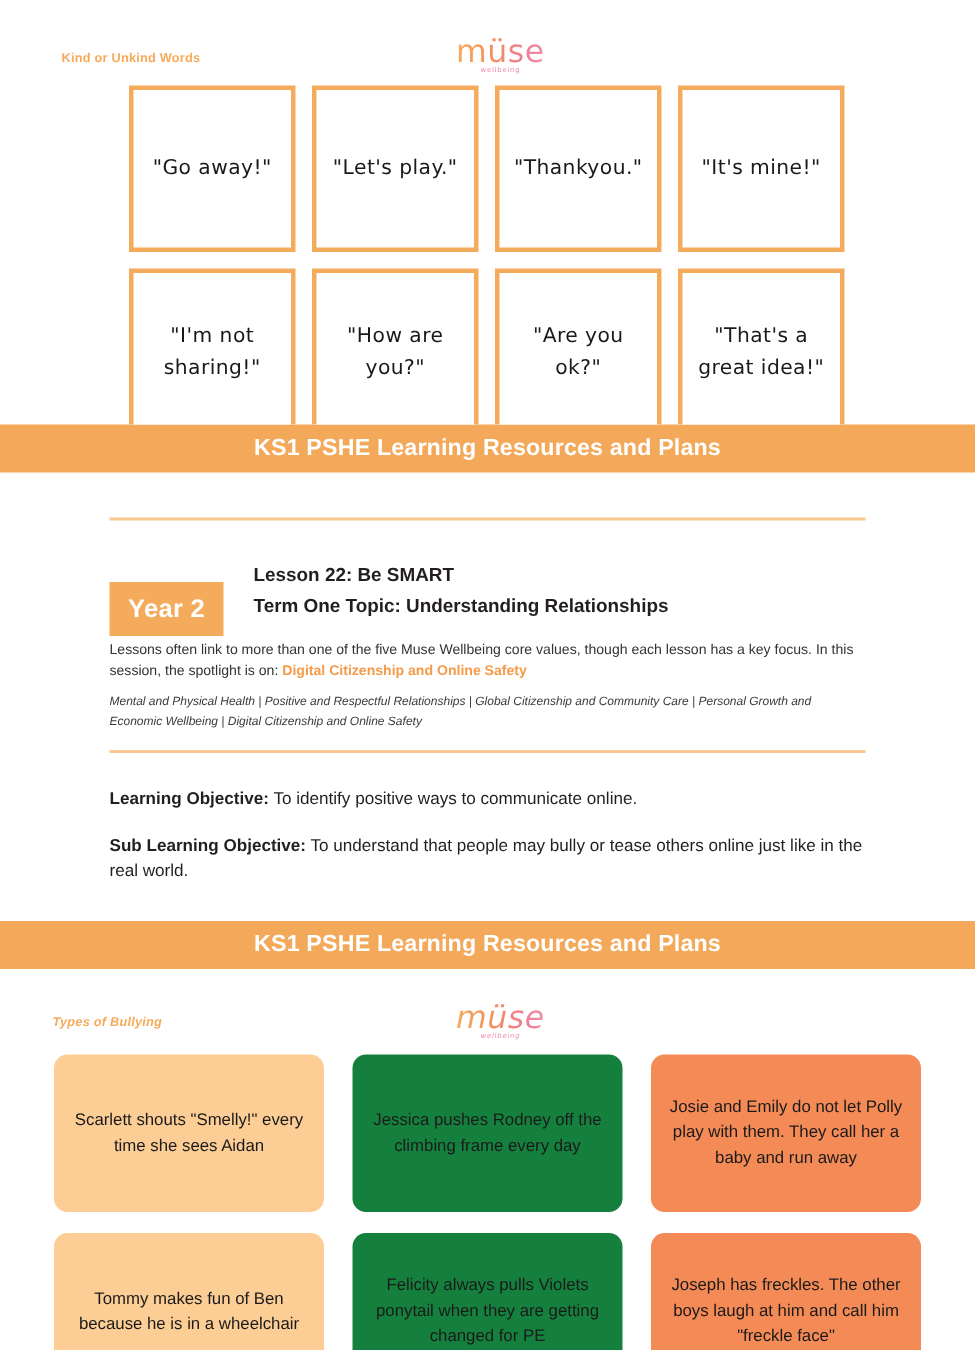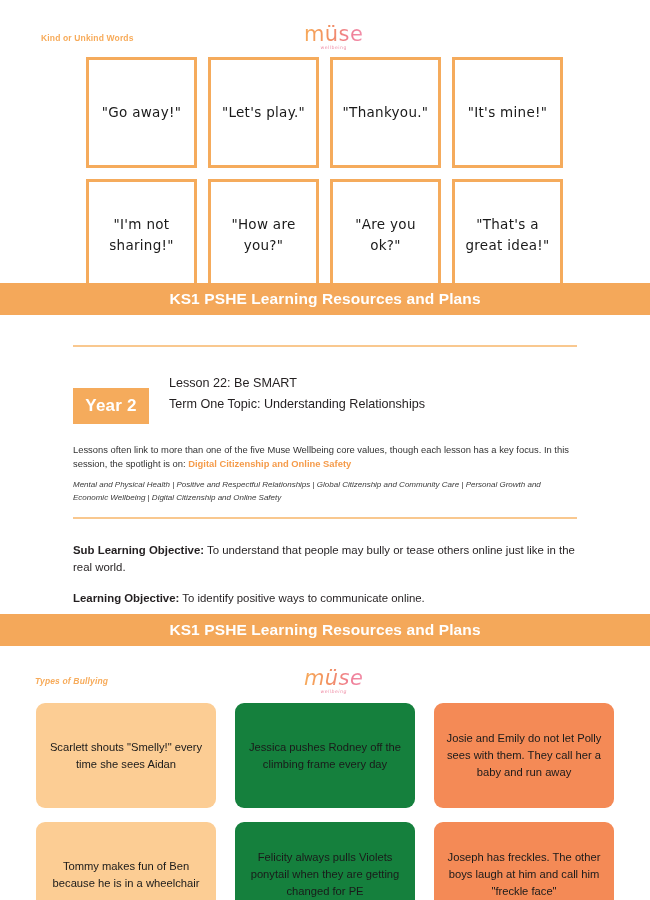--- a/index.html
+++ b/index.html
@@ -166,27 +166,27 @@
     justify-content: center;
     flex: 0 0 auto;
     letter-spacing: .2px;
     margin-top: 24px;
   }
   .lesson-titles {
     margin-left: 20px;
   }
   .lesson-line {
     font-size: 12.6px;
-    font-weight: normal;
+    font-weight: bold;
     color: #231f20;
     line-height: 1.62;
   }
 
   .core-note {
-    margin-top: 19px;
+    margin-top: 2px;
     font-size: 9.4px;
     line-height: 1.58;
     color: #333333;
   }
   .core-note .highlight {
     color: #f39a busy;
     color: #f59b4a;
     font-weight: bold;
   }
   .core-values {
@@ -325,24 +325,24 @@
       <div class="core-note">
         <span>Lessons often link to more than one of the five Muse Wellbeing core values, though each lesson has a key focus. In this session, the spotlight is on: </span><span class="highlight">Digital Citizenship and Online Safety</span>
       </div>
 
       <div class="core-values">Mental and Physical Health | Positive and Respectful Relationships | Global Citizenship and Community Care | Personal Growth and Economic Wellbeing | Digital Citizenship and Online Safety</div>
 
       <div class="rule bottom"></div>
 
       <div class="objectives">
         <div class="obj">
+          <b>Learning Objective:</b><span> To identify positive ways to communicate online.</span>
+        </div>
+        <div class="obj">
           <b>Sub Learning Objective:</b><span> To understand that people may bully or tease others online just like in the real world.</span>
-        </div>
-        <div class="obj">
-          <b>Learning Objective:</b><span> To identify positive ways to communicate online.</span>
         </div>
       </div>
     </div>
   </div>
 
   <div class="banner">
     <span class="banner-text">KS1 PSHE Learning Resources and Plans</span>
   </div>
 
   <div class="sec3">
@@ -354,21 +354,21 @@
       </div>
     </div>
     <div class="bully-grid">
       <div class="bully-card tone-light">
           <span>Scarlett shouts "Smelly!" every time she sees Aidan</span>
         </div>
       <div class="bully-card tone-mid">
           <span>Jessica pushes Rodney off the climbing frame every day</span>
         </div>
       <div class="bully-card tone-dark">
-          <span>Josie and Emily do not let Polly sees with them. They call her a baby and run away</span>
+          <span>Josie and Emily do not let Polly play with them. They call her a baby and run away</span>
         </div>
       <div class="bully-card tone-light">
           <span>Tommy makes fun of Ben because he is in a wheelchair</span>
         </div>
       <div class="bully-card tone-mid">
           <span>Felicity always pulls Violets ponytail when they are getting changed for PE</span>
         </div>
       <div class="bully-card tone-dark">
           <span>Joseph has freckles. The other boys laugh at him and call him "freckle face"</span>
         </div>

